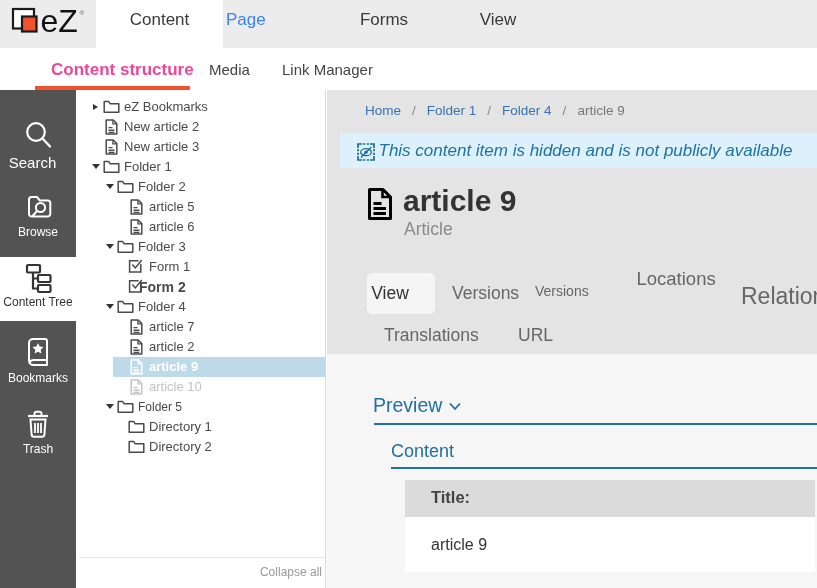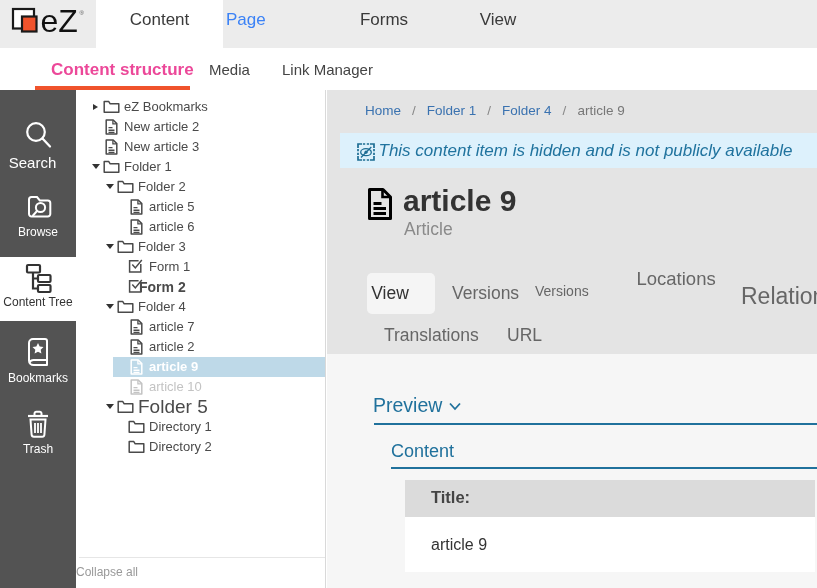--- a/index.html
+++ b/index.html
@@ -142,31 +142,31 @@
 <svg style="position:absolute;left:129.5px;top:379px" width="13" height="16" viewBox="0 0 13 16">
 <path d="M1.2,1 h7 l3.6,3.6 V15 H1.2 z" fill="none" stroke="#c3c3c3" stroke-width="1.5" stroke-linejoin="round"></path>
 <path d="M7.9,1.2 v3.7 h3.7" fill="none" stroke="#c3c3c3" stroke-width="1.3"></path>
 <path d="M3.5,8.6 h4 M3.5,11.2 h6 M3.5,13.4 h6" stroke="#c3c3c3" stroke-width="1.4"></path>
 </svg>
 <div style="position:absolute;left:149px;top:377px;height:20px;line-height:20px;font-size:13px;color:#c3c3c3;font-weight:400;white-space:nowrap">article 10</div>
 <div style="position:absolute;left:106px;top:404px;width:0;height:0;border-top:5px solid #333;border-left:4.5px solid transparent;border-right:4.5px solid transparent"></div>
 <svg style="position:absolute;left:116.5px;top:399px" width="17" height="15" viewBox="0 0 17 15">
 <path d="M1.2,13.2 V2.6 h4.6 l1.4,2.2 h8.6 v8.4 z" fill="none" stroke="#4a4a4a" stroke-width="1.5" stroke-linejoin="round"></path>
 </svg>
-<div style="position:absolute;left:138px;top:397px;height:20px;line-height:20px;font-size:19px;color:#4a4a4a;font-weight:400;white-space:nowrap">Folder 5</div>
+<div style="position:absolute;left:138px;top:397px;height:20px;line-height:20px;font-size:12px;color:#4a4a4a;font-weight:400;white-space:nowrap">Folder 5</div>
 <svg style="position:absolute;left:127.5px;top:419px" width="17" height="15" viewBox="0 0 17 15">
 <path d="M1.2,13.2 V2.6 h4.6 l1.4,2.2 h8.6 v8.4 z" fill="none" stroke="#4a4a4a" stroke-width="1.5" stroke-linejoin="round"></path>
 </svg>
 <div style="position:absolute;left:149px;top:417px;height:20px;line-height:20px;font-size:13px;color:#4a4a4a;font-weight:400;white-space:nowrap">Directory 1</div>
 <svg style="position:absolute;left:127.5px;top:439px" width="17" height="15" viewBox="0 0 17 15">
 <path d="M1.2,13.2 V2.6 h4.6 l1.4,2.2 h8.6 v8.4 z" fill="none" stroke="#4a4a4a" stroke-width="1.5" stroke-linejoin="round"></path>
 </svg>
 <div style="position:absolute;left:149px;top:437px;height:20px;line-height:20px;font-size:13px;color:#4a4a4a;font-weight:400;white-space:nowrap">Directory 2</div>
 <div class="abs" style="left:79px;top:557px;width:246px;height:31px;border-top:1px solid #e6e6e6"></div>
-<div class="abs" style="left:76px;top:564.5px;width:246px;text-align:left;font-size:12px;color:#999">Collapse all</div>
+<div class="abs" style="left:76px;top:564.5px;width:246px;text-align:right;font-size:12px;color:#999">Collapse all</div>
 
 <div class="abs" style="left:327px;top:90px;width:490px;height:264px;background:#e4e4e4"></div>
 <div class="abs" style="left:327px;top:354px;width:490px;height:234px;background:#f6f6f6"></div>
 
 <div class="abs" style="left:365px;top:103px;font-size:13.5px;color:#777;white-space:nowrap"><span style="color:#3a72b0">Home</span><span style="margin:0 11px;color:#888">/</span><span style="color:#3a72b0">Folder 1</span><span style="margin:0 11px;color:#888">/</span><span style="color:#3a72b0">Folder 4</span><span style="margin:0 11px;color:#888">/</span><span>article 9</span></div>
 
 <div class="abs" style="left:340px;top:133px;width:477px;height:35px;background:#ddf1fc"></div>
 <svg style="position:absolute;left:357px;top:143px" width="18" height="18" viewBox="0 0 18 18">
 <path d="M1,5 V1 H5 M5.9,1 h2.3 M9.8,1 h2.3 M13,1 H17 V5 M17,5.9 v2.3 M17,9.8 v2.3 M17,13 V17 H13 M12.1,17 h-2.3 M8.2,17 h-2.3 M5,17 H1 V13 M1,12.1 v-2.3 M1,8.2 v-2.3" fill="none" stroke="#1d6d93" stroke-width="1.7"></path>
 <ellipse cx="9" cy="9.2" rx="5.3" ry="3.5" fill="none" stroke="#1d6d93" stroke-width="1.3"></ellipse>
@@ -183,21 +183,21 @@
 <div class="abs" style="left:403px;top:184px;font-size:30px;font-weight:700;color:#333">article 9</div>
 <div class="abs" style="left:404px;top:219px;font-size:17.5px;color:#8a8a8a">Article</div>
 
 <div class="abs" style="left:367px;top:273px;width:68px;height:41px;background:#f5f5f5;border-radius:5px"></div>
 <div class="abs" style="left:367px;top:273px;width:46px;height:41px;line-height:41px;text-align:center;font-size:17.5px;color:#333">View</div>
 <div class="abs" style="left:452px;top:282.5px;font-size:17.5px;color:#666">Versions</div>
 <div class="abs" style="left:535px;top:282.5px;font-size:14px;color:#666">Versions</div>
 <div class="abs" style="left:636.5px;top:268px;font-size:18.5px;color:#666">Locations</div>
 <div class="abs" style="left:741px;top:282.5px;font-size:23px;color:#666">Relations</div>
 <div class="abs" style="left:384px;top:324.5px;font-size:17.5px;color:#666">Translations</div>
-<div class="abs" style="left:507px;top:324.5px;font-size:17.5px;color:#666">URL</div>
+<div class="abs" style="left:518px;top:324.5px;font-size:17.5px;color:#666">URL</div>
 
 <div class="abs" style="left:373px;top:393.5px;font-size:19.5px;color:#20719c">Preview</div>
 <svg style="position:absolute;left:448px;top:402px" width="14" height="9" viewBox="0 0 14 9">
 <path d="M2,1.5 L7,7 L12,1.5" fill="none" stroke="#20719c" stroke-width="1.8"></path>
 </svg>
 <div class="abs" style="left:374px;top:423px;width:443px;height:2px;background:#20719c"></div>
 <div class="abs" style="left:391px;top:440.5px;font-size:18px;color:#20719c">Content</div>
 <div class="abs" style="left:391px;top:467px;width:426px;height:2px;background:#20719c"></div>
 <div class="abs" style="left:405px;top:480px;width:410px;height:37px;background:#dbdbdb"></div>
 <div class="abs" style="left:431px;top:480px;height:34px;line-height:34px;font-size:16.5px;font-weight:700;color:#444">Title:</div>

